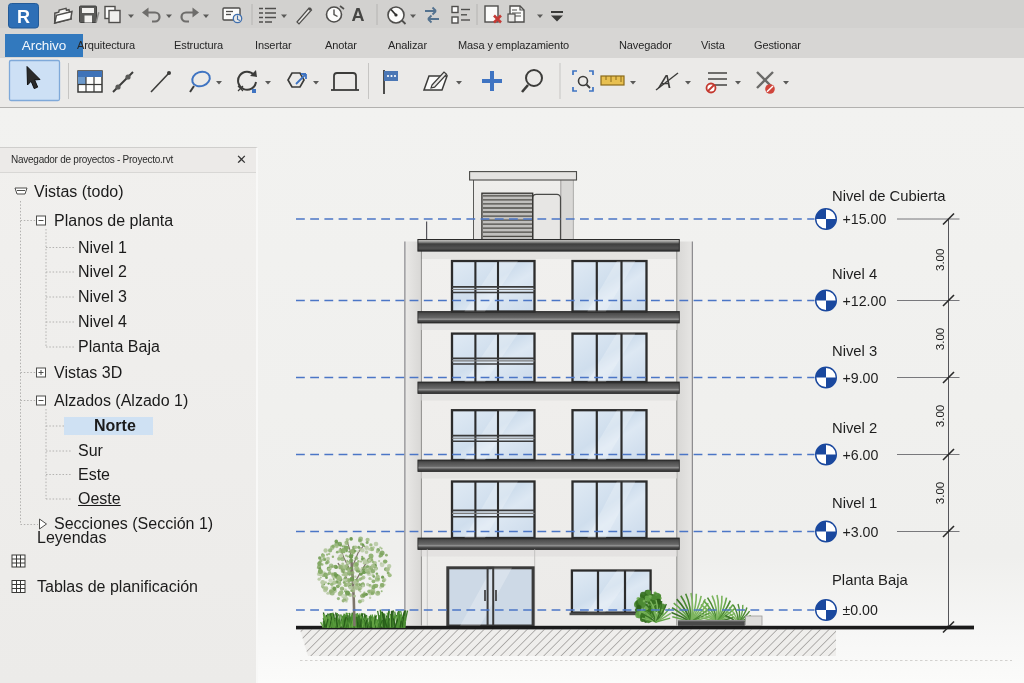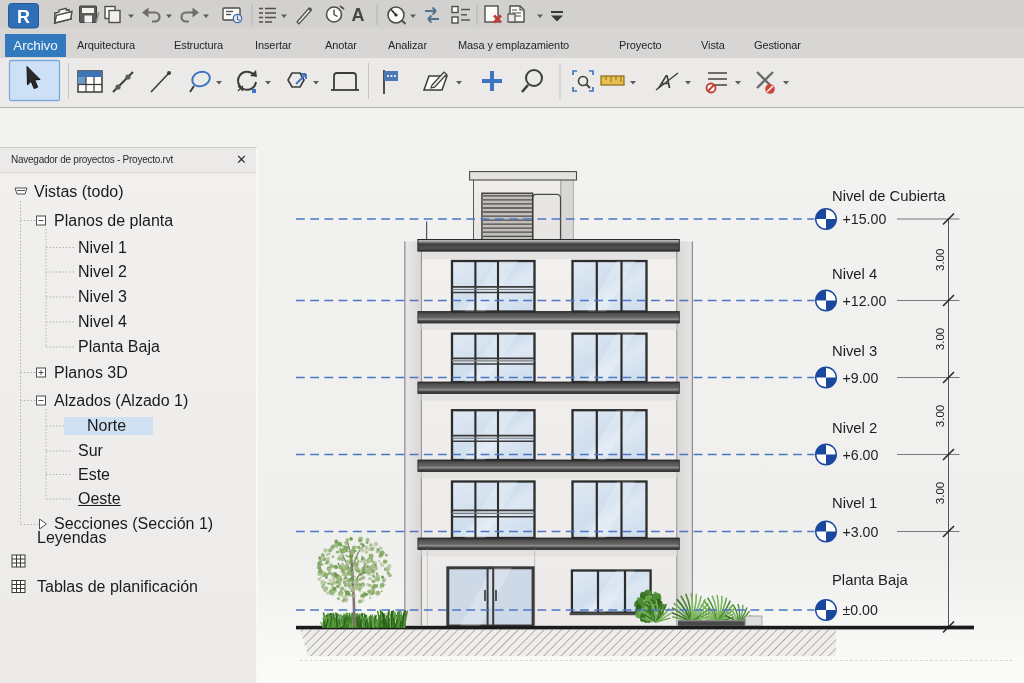--- a/index.html
+++ b/index.html
@@ -3,21 +3,21 @@
 <meta charset="utf-8">
 <style>
   html,body{margin:0;padding:0;}
   body{width:1024px;height:683px;overflow:hidden;font-family:"Liberation Sans",sans-serif;position:relative;background:#f2f2f0;}
   .abs{position:absolute;}
   #qat{left:0;top:0;width:1024px;height:28px;background:#d2d1cf;}
   #menu{left:0;top:28px;width:1024px;height:30px;background:#d7d6d4;}
   #ribbon{left:0;top:58px;width:1024px;height:49px;background:#ebeae8;border-bottom:1px solid #b2b1af;}
   #canvas{left:0;top:108px;width:1024px;height:575px;background:linear-gradient(180deg,#f2f2f0 0%,#efefed 78%,#f7f7f6 92%,#fbfbfa 100%);}
   .mtab{position:absolute;top:34px;height:23px;line-height:23px;font-size:11px;letter-spacing:-0.1px;color:#262626;white-space:nowrap;}
-  #tabArchivo{position:absolute;left:5px;top:34px;width:61px;height:23px;background:#3279be;color:#f3f7fc;text-align:center;line-height:23px;font-size:13.5px;letter-spacing:-0.1px;}
+  #tabArchivo{position:absolute;left:5px;top:34px;width:78px;height:23px;background:#3279be;color:#f3f7fc;text-align:center;line-height:23px;font-size:13.5px;letter-spacing:-0.1px;}
   #panel{left:0;top:147px;width:258px;height:536px;background:linear-gradient(180deg,#f1f0ee,#ecebe9);border-top:1px solid #cfcecc;border-right:2px solid #f8f8f7;box-sizing:border-box;}
   #panelHead{position:absolute;left:0;top:0;width:100%;height:25px;background:#eceae8;border-bottom:1px solid #d8d7d5;box-sizing:border-box;}
   #panelHead .t{position:absolute;left:11px;top:5.5px;font-size:10px;letter-spacing:-0.25px;color:#2b2b2b;}
   #panelHead .x{position:absolute;left:236px;top:4px;font-size:13px;color:#333;}
   .ti{position:absolute;font-size:16px;color:#1b1b1b;white-space:nowrap;}
 </style>
 </head>
 <body>
 <div class="abs" id="canvas"></div>
 <svg class="abs" style="left:0;top:0;" width="1024" height="683" viewBox="0 0 1024 683">
@@ -1181,21 +1181,21 @@
     <line x1="767" y1="91.8" x2="773" y2="86" stroke="#fff" stroke-width="1.5"></line>
 <path d="M783,81 h6 l-3,3.4 Z" fill="#5a5a58"></path>
 </svg>
 <div id="tabArchivo">Archivo</div>
 <div class="mtab" style="left:77px;">Arquitectura</div>
 <div class="mtab" style="left:174px;">Estructura</div>
 <div class="mtab" style="left:255px;">Insertar</div>
 <div class="mtab" style="left:325px;">Anotar</div>
 <div class="mtab" style="left:388px;">Analizar</div>
 <div class="mtab" style="left:458px;">Masa y emplazamiento</div>
-<div class="mtab" style="left:619px;">Proyecto</div>
+<div class="mtab" style="left:619px;">Navegador</div>
 <div class="mtab" style="left:701px;">Vista</div>
 <div class="mtab" style="left:754px;">Gestionar</div>
 <div class="abs" id="panel">
   <div id="panelHead">
       <span class="t">Navegador de proyectos - Proyecto.rvt</span>
       <span class="x">✕</span>
     </div>
 <svg style="position:absolute;left:0;top:0;" width="258" height="536" viewBox="0 0 258 536">
 <g stroke="#b3b2b0" stroke-width="1" stroke-dasharray="1.5,1.8" fill="none">
 <line x1="20.5" y1="53" x2="20.5" y2="376.5"></line>
@@ -1240,22 +1240,22 @@
 </g>
 </svg>
 <div style="position:absolute;left:64px;top:269px;width:89px;height:18px;background:#cfe1f3;"></div>
 <div class="ti" style="left:34px;top:35px;font-weight:normal;">Vistas (todo)</div>
 <div class="ti" style="left:54px;top:63.5px;font-weight:normal;">Planos de planta</div>
 <div class="ti" style="left:78px;top:90.5px;font-weight:normal;">Nivel 1</div>
 <div class="ti" style="left:78px;top:115px;font-weight:normal;">Nivel 2</div>
 <div class="ti" style="left:78px;top:140px;font-weight:normal;">Nivel 3</div>
 <div class="ti" style="left:78px;top:165px;font-weight:normal;">Nivel 4</div>
 <div class="ti" style="left:78px;top:190px;font-weight:normal;">Planta Baja</div>
-<div class="ti" style="left:54px;top:215.5px;font-weight:normal;">Planos 3D</div>
+<div class="ti" style="left:54px;top:215.5px;font-weight:normal;">Vistas 3D</div>
 <div class="ti" style="left:54px;top:243.5px;font-weight:normal;">Alzados (Alzado 1)</div>
-<div class="ti" style="left:87px;top:268.8px;font-weight:normal;text-align:right;">Norte</div>
+<div class="ti" style="left:94px;top:268.8px;font-weight:bold;text-align:right;">Norte</div>
 <div class="ti" style="left:78px;top:294px;font-weight:normal;">Sur</div>
 <div class="ti" style="left:78px;top:317.5px;font-weight:normal;">Este</div>
 <div class="ti" style="left:78px;top:341.9px;font-weight:normal;text-decoration:underline;">Oeste</div>
 <div class="ti" style="left:54px;top:367.20000000000005px;font-weight:normal;">Secciones (Sección 1)</div>
 <div class="ti" style="left:37px;top:381px;font-weight:normal;">Leyendas</div>
 <div class="ti" style="left:37px;top:429.70000000000005px;font-weight:normal;">Tablas de planificación</div>
 </div>
 
 </body></html>

